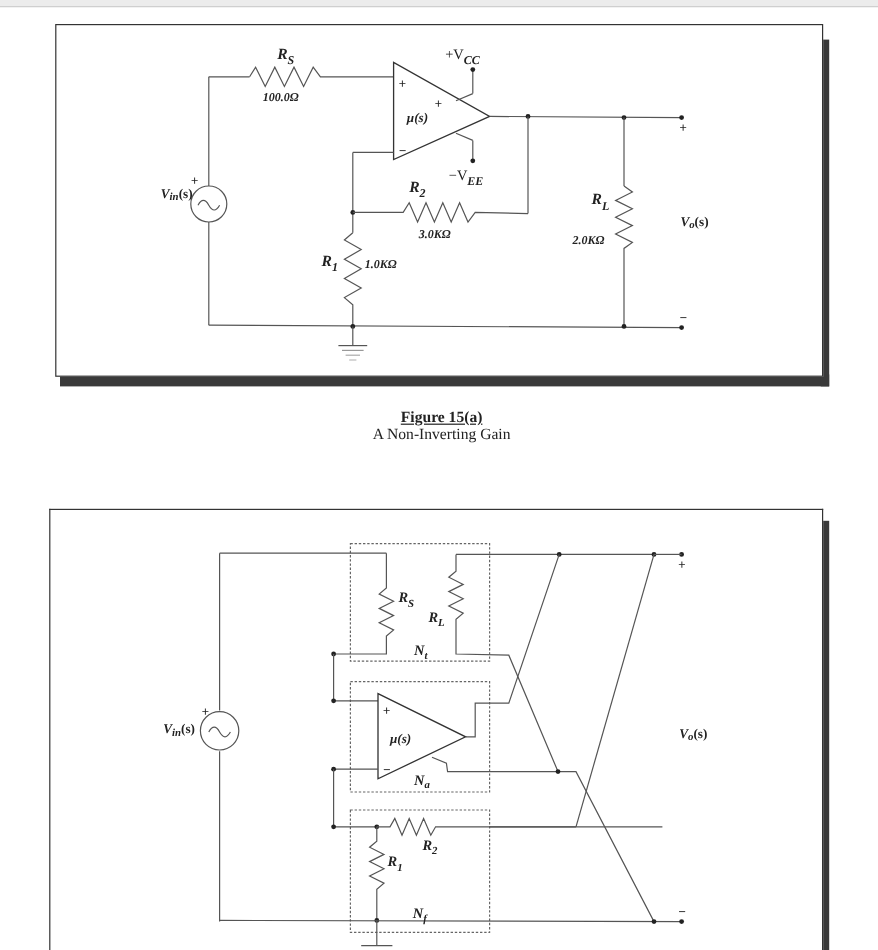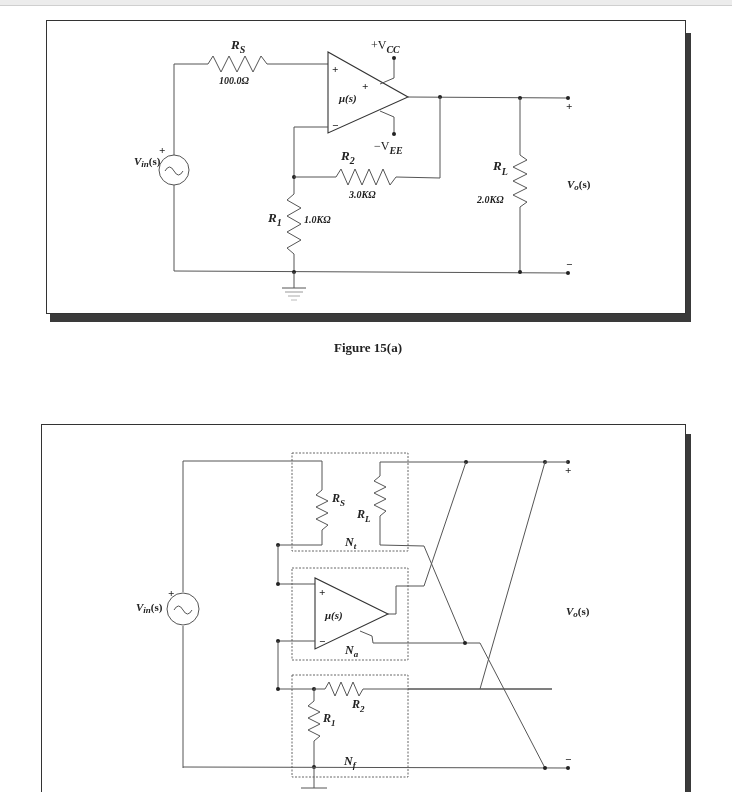--- a/index.html
+++ b/index.html
@@ -22,21 +22,21 @@
     svg { position: absolute; left: 0; top: 0; overflow: visible; }
     .w { stroke: #555; stroke-width: 1; fill: none; }
     .wd { stroke: #333; stroke-width: 1.1; fill: none; }
     .dash { stroke: #666; stroke-width: 1; fill: none; stroke-dasharray: 2 1.5; }
     .dot { fill: #222; }
     .lbl { font-family: "Liberation Serif", "DejaVu Serif", serif; font-style: italic; font-weight: bold; fill: #222; }
     .caption {
       position: absolute; left: 268px; top: 341px; width: 200px;
       text-align: center; font-size: 13px; line-height: 14px; color: #222;
     }
-    .caption .title { font-weight: bold; display: block; }
+    .caption .title { text-decoration: underline; font-weight: bold; display: block; }
     .caption span { display: block; }
   </style>
 </head>
 <body>
 
 <div class="topbar"></div>
 
 <div class="fig-shadow" style="left:50px;top:312px;width:641px;height:10px;"></div>
 <div class="fig-shadow" style="left:684px;top:33px;width:7px;height:289px;"></div>
 <div class="fig-frame" style="left:46px;top:20px;width:638px;height:292px;"></div>
@@ -112,20 +112,21 @@
   <text class="lbl" x="493" y="170" font-size="13"><tspan>R</tspan><tspan font-size="10" dy="5">L</tspan></text>
   <text class="lbl" x="477" y="203" font-size="10">2.0KΩ</text>
 
   <text class="lbl" x="566" y="110" font-size="11" font-style="normal" font-weight="normal">+</text>
   <text class="lbl" x="566" y="268" font-size="11" font-style="normal" font-weight="normal">−</text>
   <text class="lbl" x="567" y="188" font-size="11"><tspan>V</tspan><tspan font-size="9" dy="2">o</tspan><tspan dy="-2" font-style="normal">(s)</tspan></text>
 </svg>
 
 <div class="caption">
   <span class="title">Figure 15(a)</span>
+  <span>A Non-Inverting Gain</span>
 </div>
 
 <div class="fig-shadow" style="left:684px;top:434px;width:7px;height:358px;"></div>
 <div class="fig-frame" style="left:41px;top:424px;width:643px;height:380px;border-bottom:none;"></div>
 
 <svg width="732" height="792">
 
   <rect class="dash" x="292" y="453" width="116" height="98"></rect>
   <rect class="dash" x="292" y="568" width="116" height="92"></rect>
   <rect class="dash" x="292" y="675" width="116" height="102"></rect>

